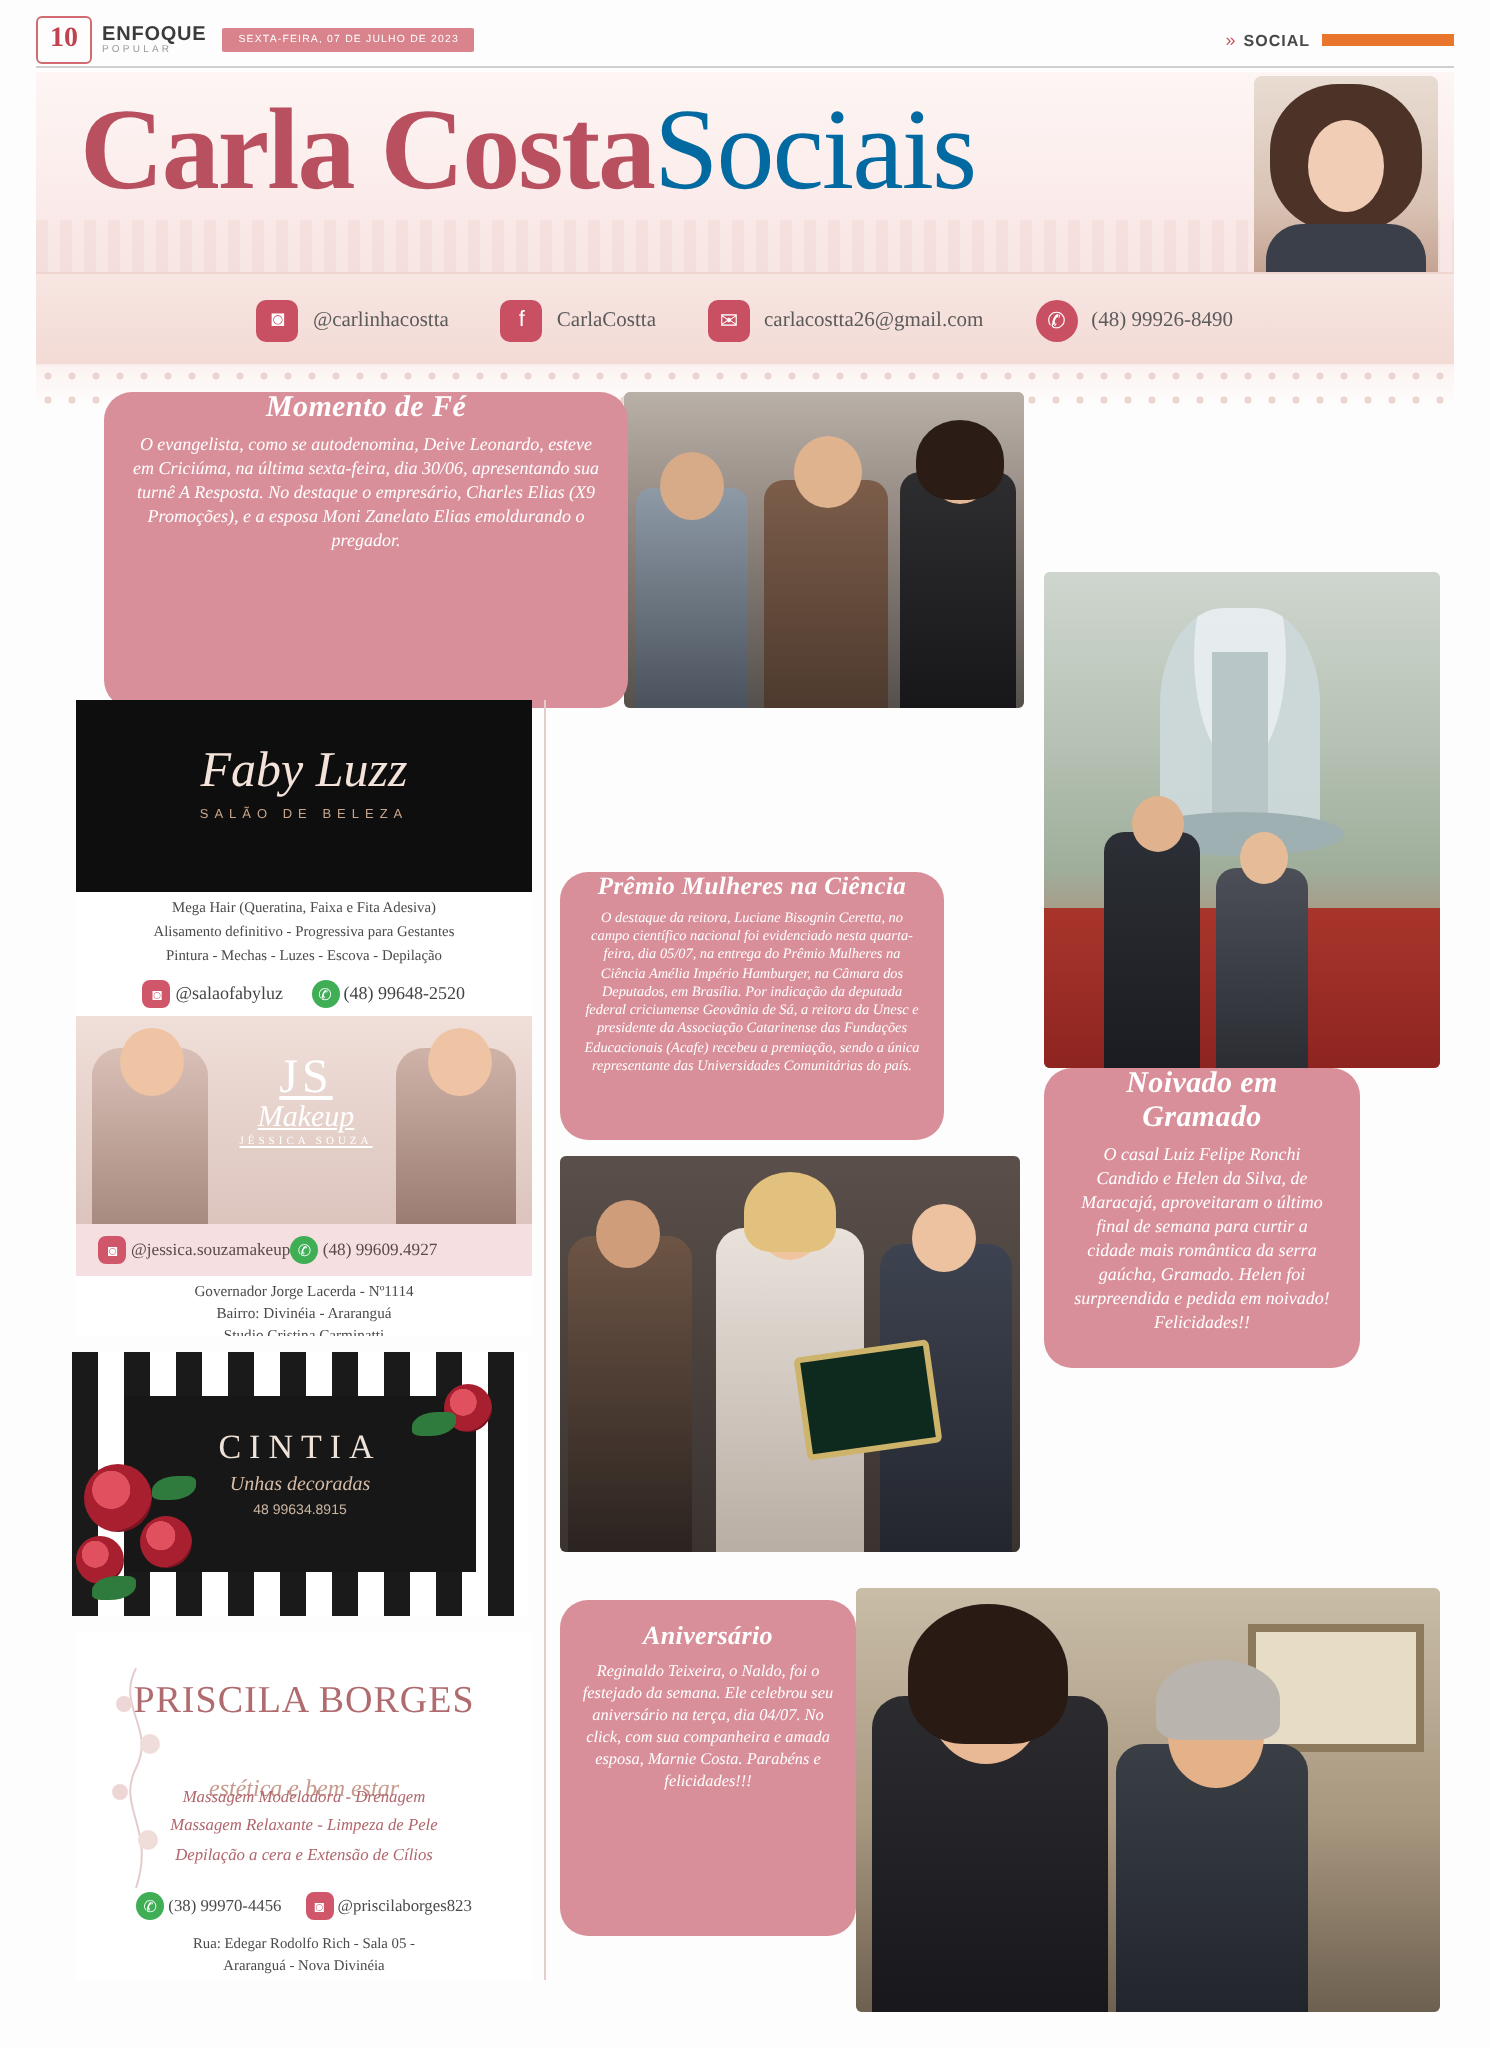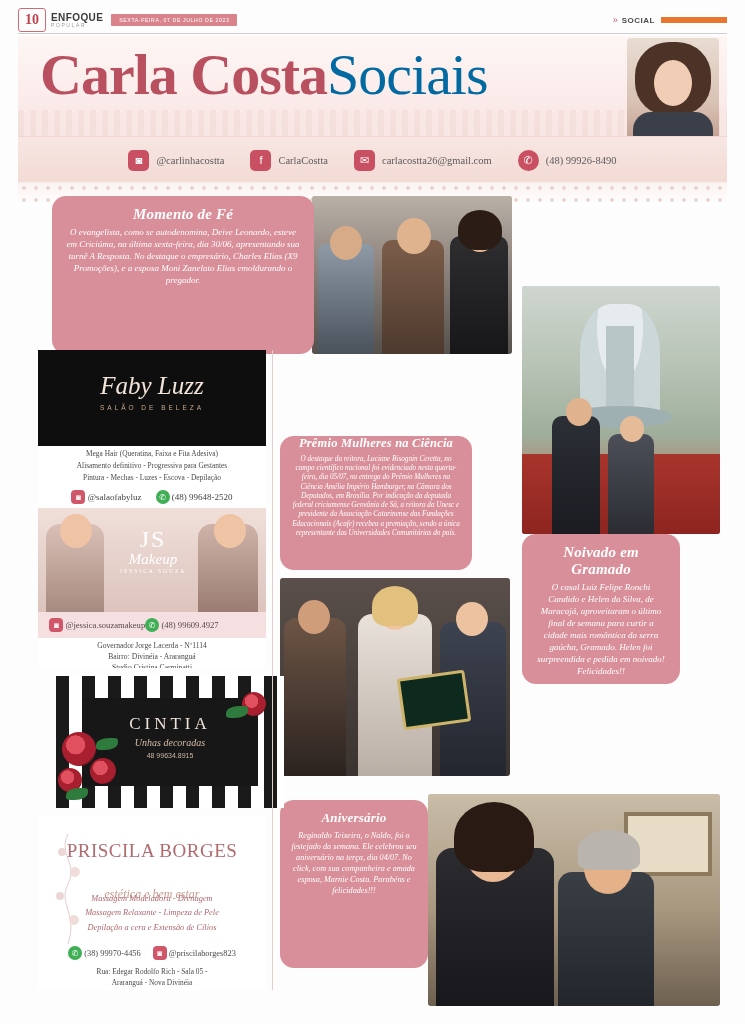--- a/index.html
+++ b/index.html
@@ -105,21 +105,21 @@
     opacity:.85;
   }
 
   
   .photo{position:absolute;border-radius:3px;overflow:hidden;background:#ccc;}
   .ph-inner{position:absolute;inset:0;}
 
   
   .note{
     position:absolute;background:#d98f99;color:#fff;border-radius:14px;
-    padding:10px 14px;box-sizing:border-box;
+    padding:0 14px;box-sizing:border-box;
   }
   .note h3{
     margin:0 0 4px 0;font-family:"Liberation Serif", serif;font-style:italic;
     font-size:15px;font-weight:bold;text-align:center;letter-spacing:.2px;
   }
   .note p{
     margin:0;font-family:"Liberation Serif", serif;font-style:italic;
     font-size:9px;line-height:1.33;text-align:center;
   }
 
@@ -150,33 +150,34 @@
   .mini-ico{width:14px;height:14px;border-radius:4px;display:inline-flex;align-items:center;justify-content:center;color:#fff;font-size:8px;}
   .mi-ig{background:#d0566a;}
   .mi-wa{background:#3fae55;border-radius:50%;}
 
   
   .ad-js{left:38px;top:508px;width:228px;height:160px;background:#f6dfe1;}
   .js-photo{position:absolute;left:0;top:0;width:228px;height:104px;background:linear-gradient(180deg,#f0dfd9,#dcc4bd);}
   .js-logo{
     position:absolute;left:60px;top:18px;width:110px;height:60px;color:#fff;text-align:center;
     font-family:"Liberation Serif", serif;
+    text-decoration:underline;
   }
   .js-foot{
     position:absolute;left:0;top:104px;width:192px;height:26px;background:#f6dfe1;
     display:flex;align-items:center;justify-content:center;font-size:8.6px;color:#5a4a4a;
     font-family:"Liberation Serif", serif;
   }
   .js-addr{
     position:absolute;left:0;top:130px;width:228px;height:30px;background:#fff;text-align:center;
     font-family:"Liberation Serif", serif;font-size:7.6px;color:#4a4a4a;line-height:1.45;padding-top:2px;box-sizing:border-box;
   }
 
   
-  .ad-cintia{left:56px;top:676px;width:228px;height:132px;background:#ef4444;}
+  .ad-cintia{left:36px;top:676px;width:228px;height:132px;background:#ef4444;}
   .cintia-stripes{
     position:absolute;left:0;top:0;width:228px;height:132px;
     background:repeating-linear-gradient(90deg,#1a1a1a 0 13px,#ffffff 13px 26px);
   }
   .cintia-inner{
     position:absolute;left:26px;top:22px;width:176px;height:88px;background:#171717;color:#fff;
     text-align:center;
   }
   .cintia-title{font-family:"Liberation Serif", serif;font-size:17px;letter-spacing:4px;margin-top:16px;color:#efe2d8;}
   .cintia-sub{font-family:"Liberation Serif", serif;font-style:italic;font-size:10px;color:#d7bda8;margin-top:3px;}

